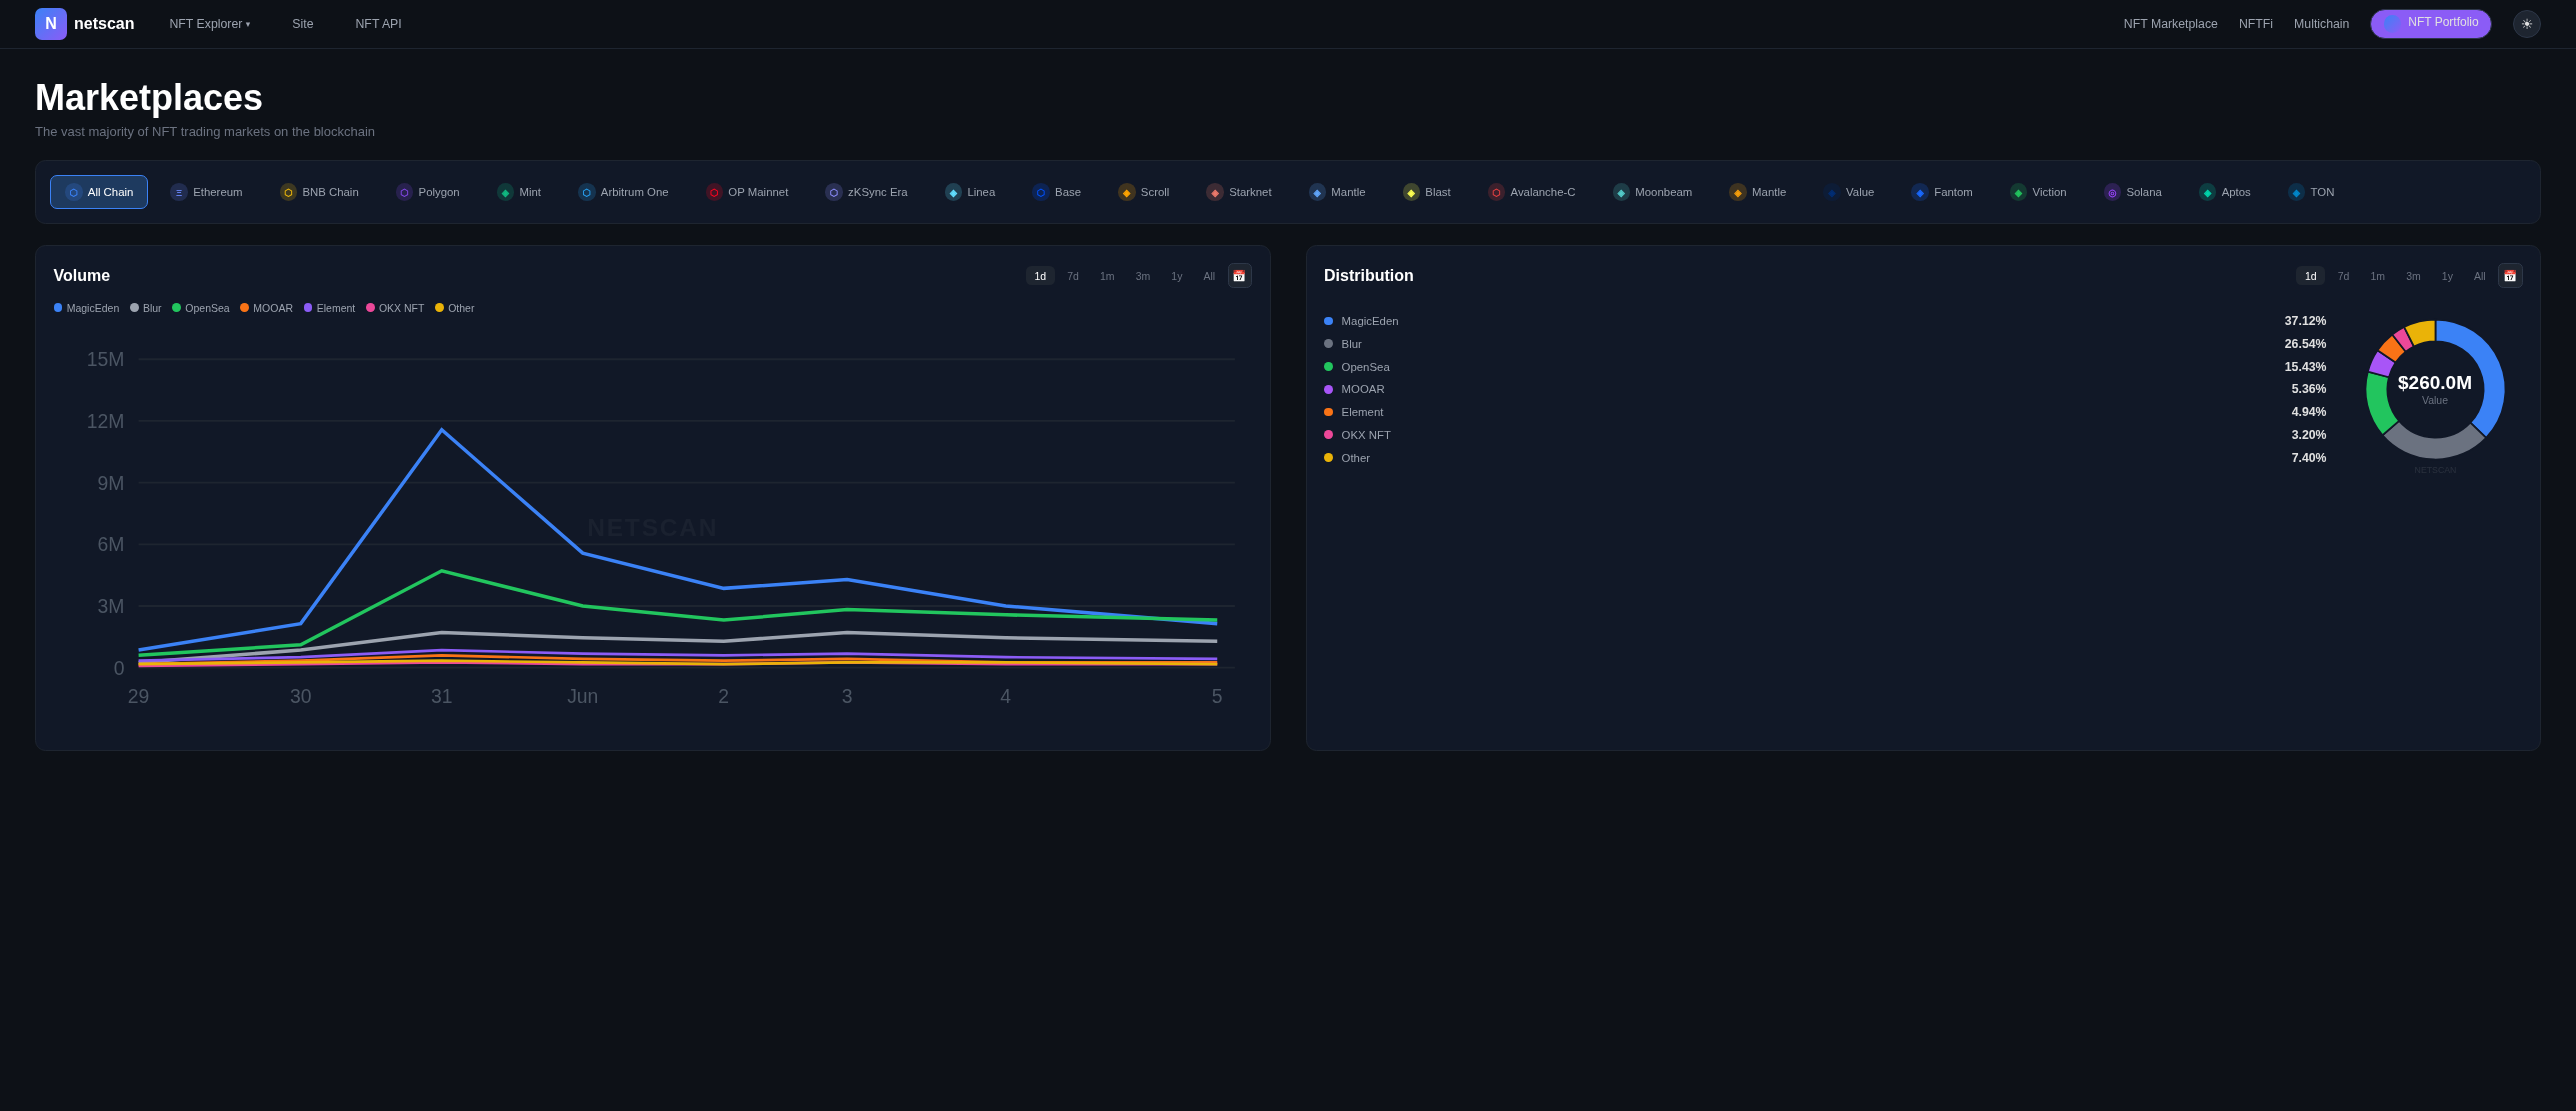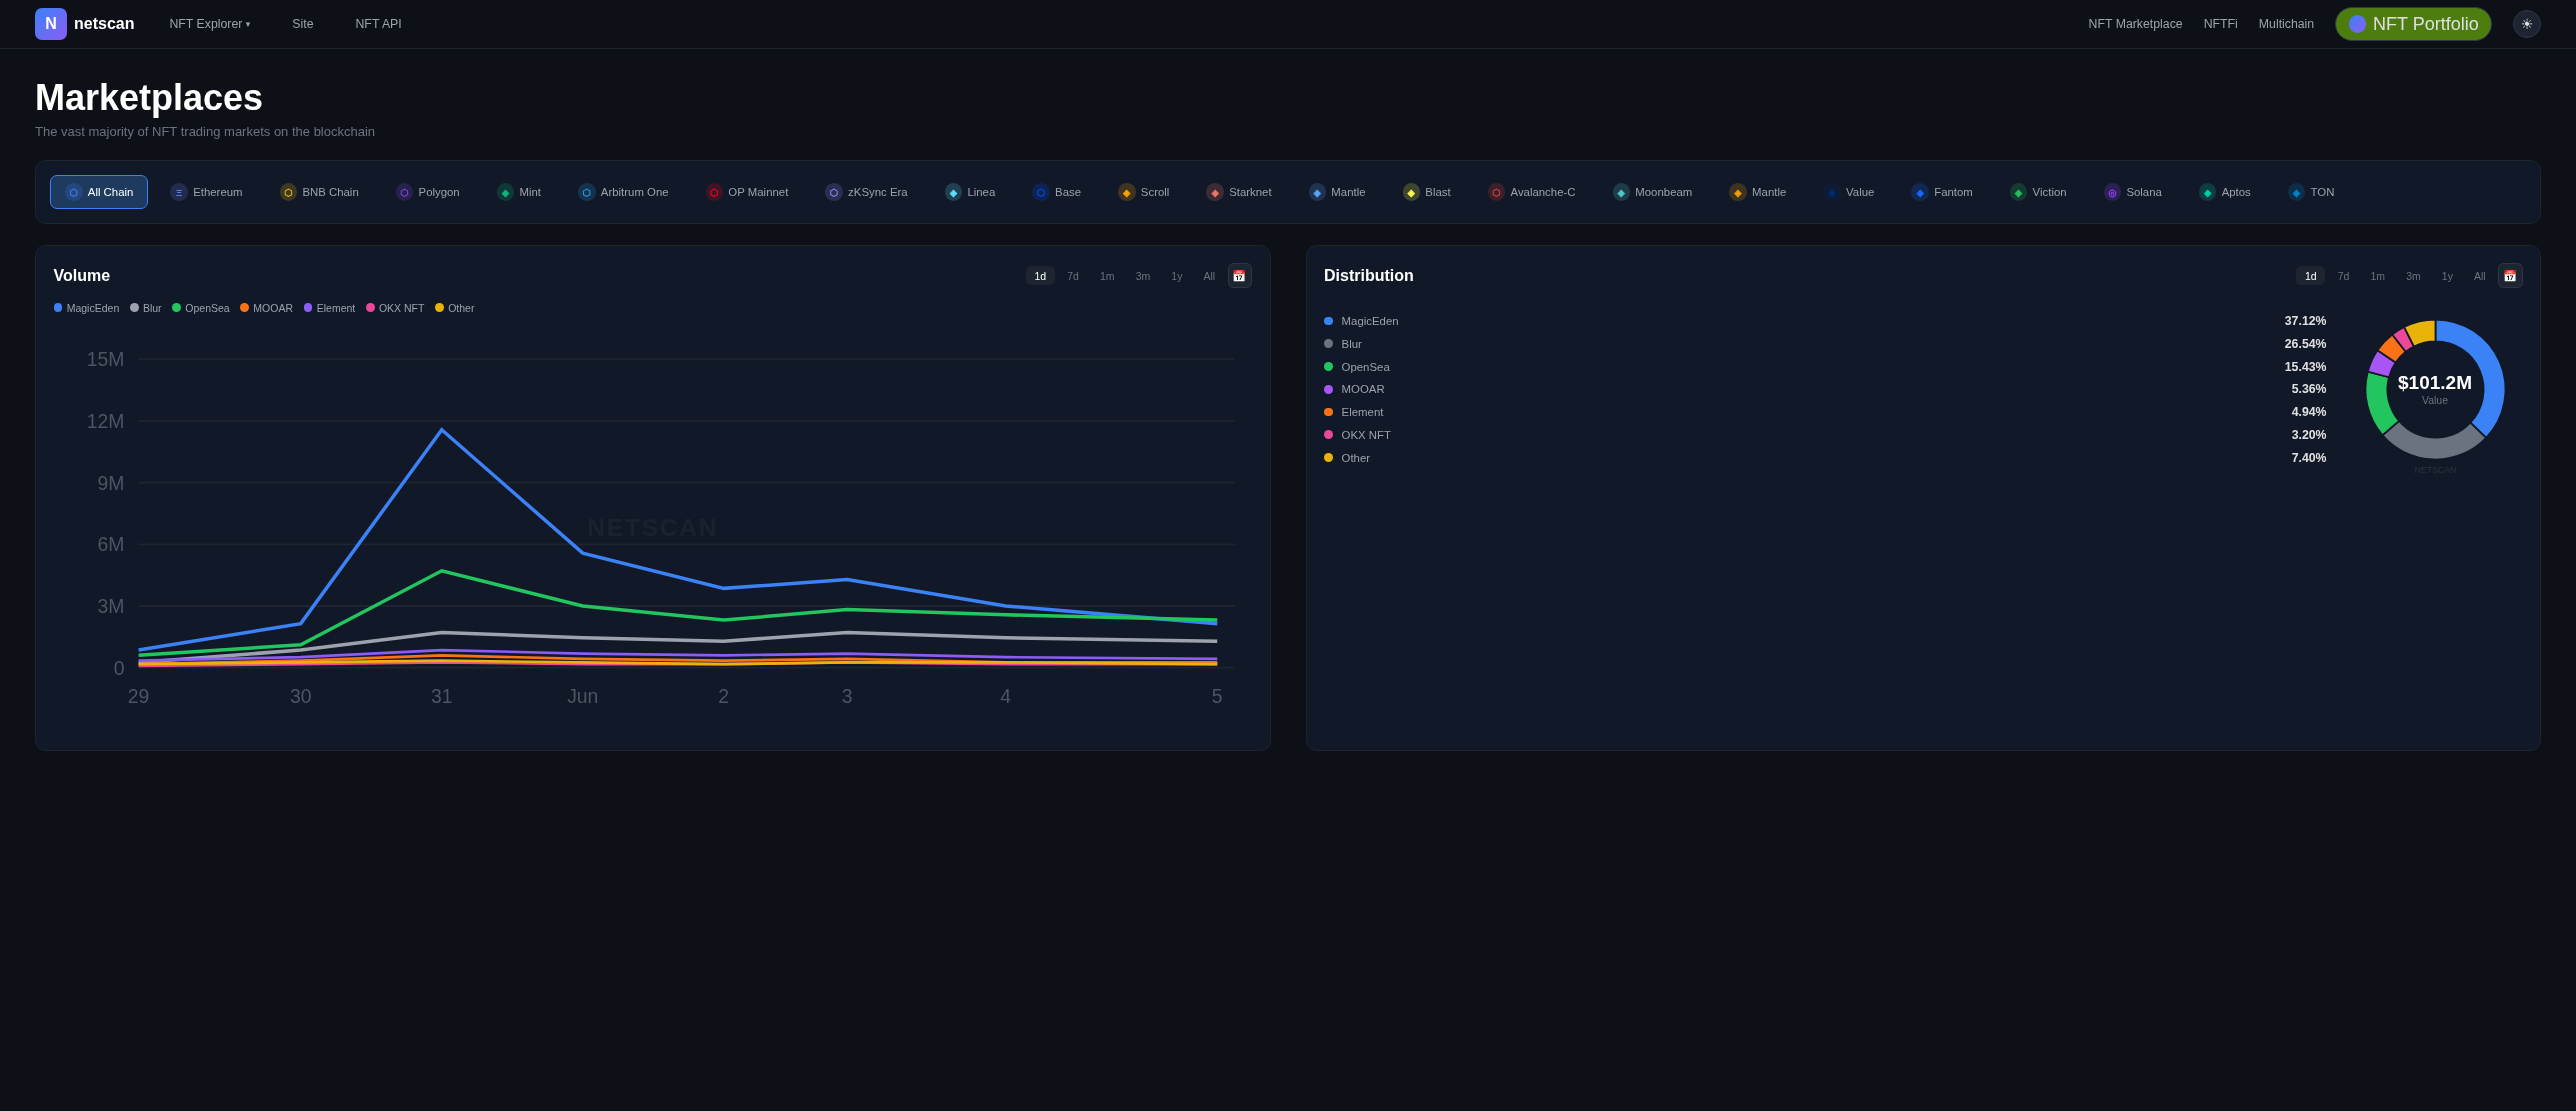--- a/index.html
+++ b/index.html
@@ -63,27 +63,26 @@
       align-items: center;
       gap: 21px;
     }
     .nav-right-item {
       font-size: 12.3px;
       color: #9ca3af;
       cursor: pointer;
     }
     .portfolio-btn {
       display: flex;
-      align-items: center;
       gap: 7px;
-      background: #4d7c0f;
+      background: #8b5cf6;
       border: 0.9px solid #2d3748;
       border-radius: 17.5px;
       padding: 5.3px 12.3px;
-      font-size: 18px;
+      font-size: 12px;
       color: #e0e0e0;
       cursor: pointer;
     }
     .portfolio-icon {
       width: 17.5px;
       height: 17.5px;
       background: linear-gradient(135deg, #3b82f6, #8b5cf6);
       border-radius: 50%;
     }
     .theme-btn {
@@ -591,21 +590,21 @@
               <path d="M 100 45 L 100 20 A 80 80 0 0 1 157.90292738405526 155.20191120203017 L 139.80826257653797 137.95131395139575 A 55 55 0 0 0 100 45 Z" fill="#3b82f6" stroke="#111827" stroke-width="2"></path>
               <path d="M 139.80826257653797 137.95131395139575 L 157.90292738405526 155.20191120203017 A 80 80 0 0 1 39.46229719470694 152.29901088030263 L 58.380329321361025 135.95556998020805 A 55 55 0 0 0 139.80826257653797 137.95131395139575 Z" fill="#6b7280" stroke="#111827" stroke-width="2"></path>
               <path d="M 58.380329321361025 135.95556998020805 L 39.46229719470694 152.29901088030263 A 80 80 0 0 1 22.627090076680204 79.66695276162866 L 46.80612442771764 86.0210300236197 A 55 55 0 0 0 58.380329321361025 135.95556998020805 Z" fill="#22c55e" stroke="#111827" stroke-width="2"></path>
               <path d="M 46.80612442771764 86.0210300236197 L 22.627090076680204 79.66695276162866 A 80 80 0 0 1 33.692613847619 55.24141935182672 L 54.41367202023806 69.22847580438088 A 55 55 0 0 0 46.80612442771764 86.0210300236197 Z" fill="#a855f7" stroke="#111827" stroke-width="2"></path>
               <path d="M 54.41367202023806 69.22847580438088 L 33.692613847619 55.24141935182672 A 80 80 0 0 1 50.53171754482929 37.12799485513883 L 65.99055581207014 56.775496462907945 A 55 55 0 0 0 54.41367202023806 69.22847580438088 Z" fill="#f97316" stroke="#111827" stroke-width="2"></path>
               <path d="M 65.99055581207014 56.775496462907945 L 50.53171754482929 37.12799485513883 A 80 80 0 0 1 64.0844204259119 28.5152383800761 L 75.30803904281444 50.854226386302315 A 55 55 0 0 0 65.99055581207014 56.775496462907945 Z" fill="#ec4899" stroke="#111827" stroke-width="2"></path>
               <path d="M 75.30803904281444 50.854226386302315 L 64.0844204259119 28.5152383800761 A 80 80 0 0 1 99.94973452084987 20.000015791366522 L 99.96544248308429 45.00001085656449 A 55 55 0 0 0 75.30803904281444 50.854226386302315 Z" fill="#eab308" stroke="#111827" stroke-width="2"></path>
               <text x="100" y="195" text-anchor="middle" font-size="10" fill="rgba(255,255,255,0.1)">NETSCAN</text>
             </svg>
           <div class="donut-center">
-            <div class="donut-value">$101.2M</div>
+            <div class="donut-value">$260.0M</div>
             <div class="donut-label">Value</div>
           </div>
         </div>
       </div>
     </div>
   </div>
 </div>
 
 
 </body></html>

